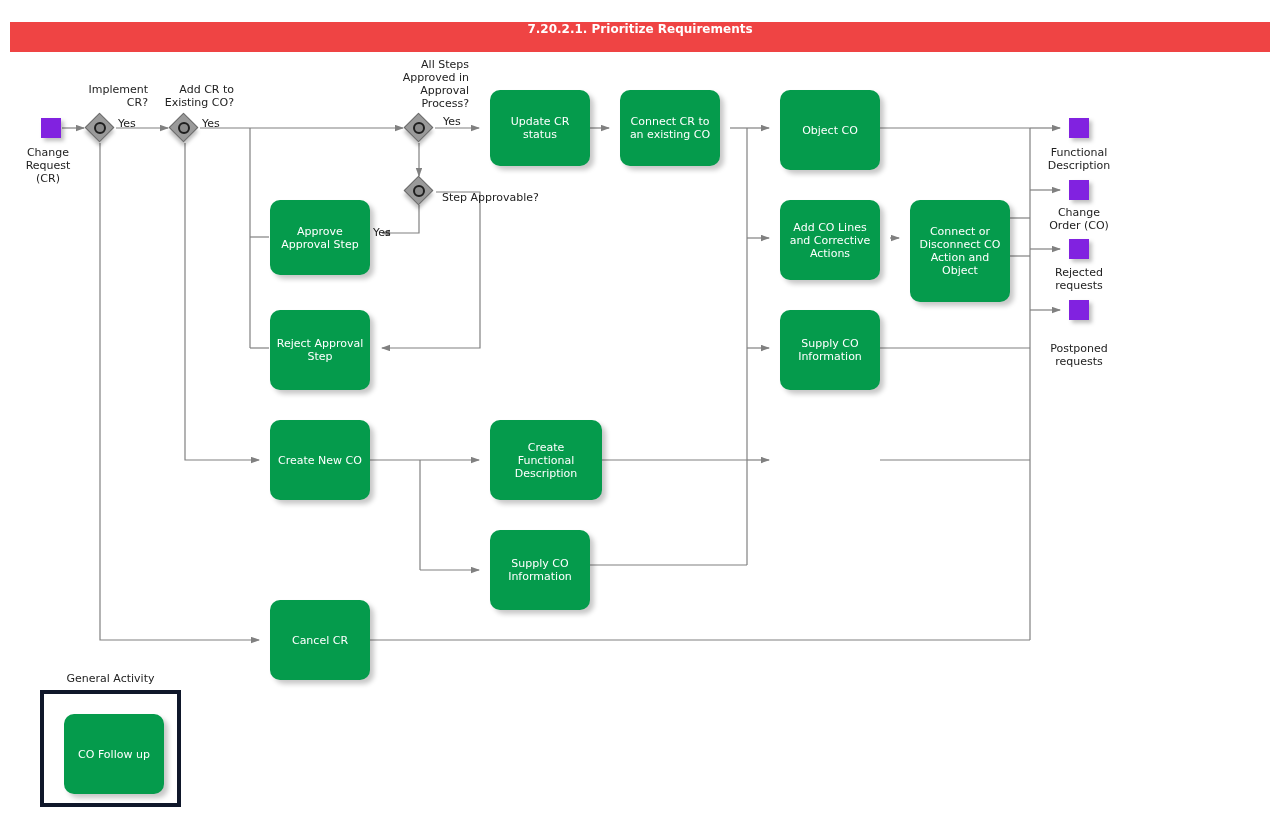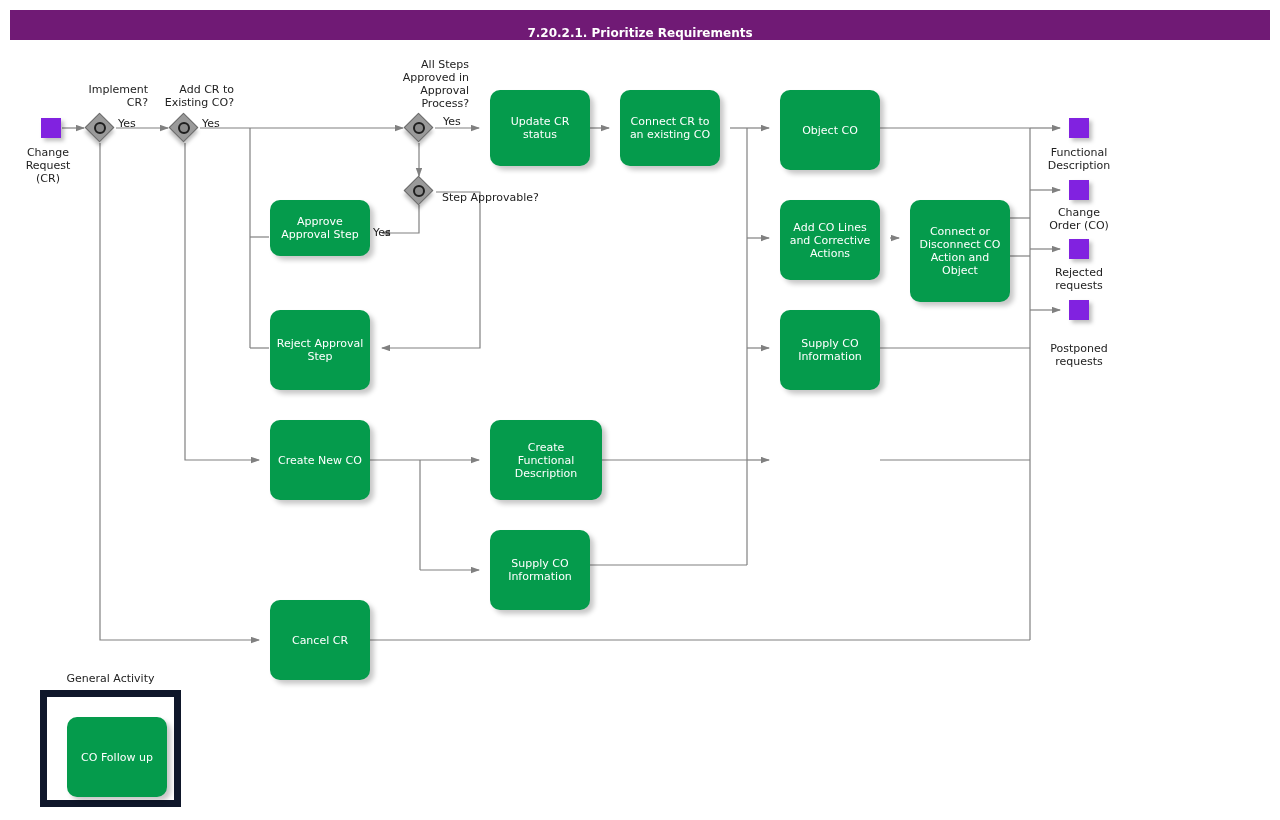--- a/index.html
+++ b/index.html
@@ -13,26 +13,26 @@
     position: relative;
     width: 1280px;
     height: 820px;
     background: #ffffff;
     overflow: hidden;
   }
   
   #titlebar {
     position: absolute;
     left: 10px;
-    top: 10px;
+    top: 22px;
     width: 1260px;
     height: 30px;
-    background: #701a75;
+    background: #ef4444;
     display: flex;
-    align-items: flex-end;
+    align-items: flex-start;
     justify-content: center;
   }
   #titlebar .title-text {
     color: #ffffff;
     font-size: 12px;
     font-weight: bold;
     font-family: "DejaVu Sans", sans-serif;
     letter-spacing: 0px;
   }
   
@@ -128,21 +128,21 @@
     background: transparent;
     white-space: nowrap;
   }
   
   #legend-box {
     position: absolute;
     left: 40px;
     top: 690px;
     width: 141px;
     height: 117px;
-    border: 7px solid #0f172a;
+    border: 4px solid #0f172a;
     background: #ffffff;
     box-sizing: border-box;
   }
   #legend-title {
     position: absolute;
     left: 40px;
     top: 672px;
     width: 141px;
     text-align: center;
     color: #222222;
@@ -287,21 +287,21 @@
 
   <div class="task" style="left:620px; top:90px; width:100px; height:76px;">
     <span class="task-label" style="white-space:pre-line;">Connect CR to
 an existing CO</span>
   </div>
 
   <div class="task" style="left:780px; top:90px; width:100px; height:80px;">
     <span class="task-label" style="white-space:pre-line;">Object CO</span>
   </div>
 
-  <div class="task" style="left:270px; top:200px; width:100px; height:56px;">
+  <div class="task" style="left:270px; top:200px; width:100px; height:75px;">
     <span class="task-label" style="white-space:pre-line;">Approve
 Approval Step</span>
   </div>
 
   <div class="task" style="left:270px; top:310px; width:100px; height:80px;">
     <span class="task-label" style="white-space:pre-line;">Reject Approval
 Step</span>
   </div>
 
   <div class="task" style="left:780px; top:200px; width:100px; height:80px;">

